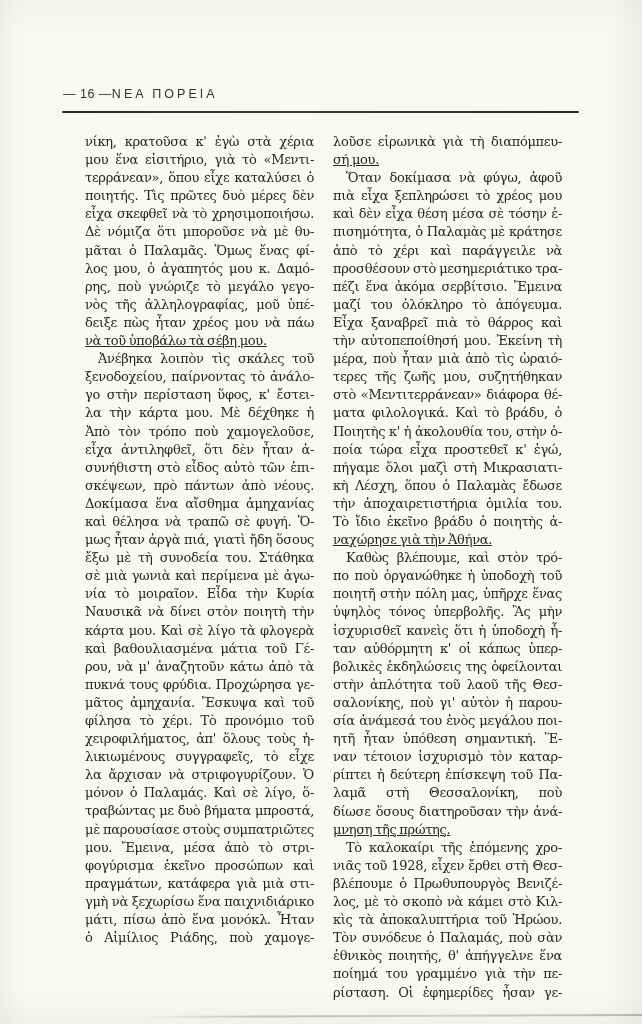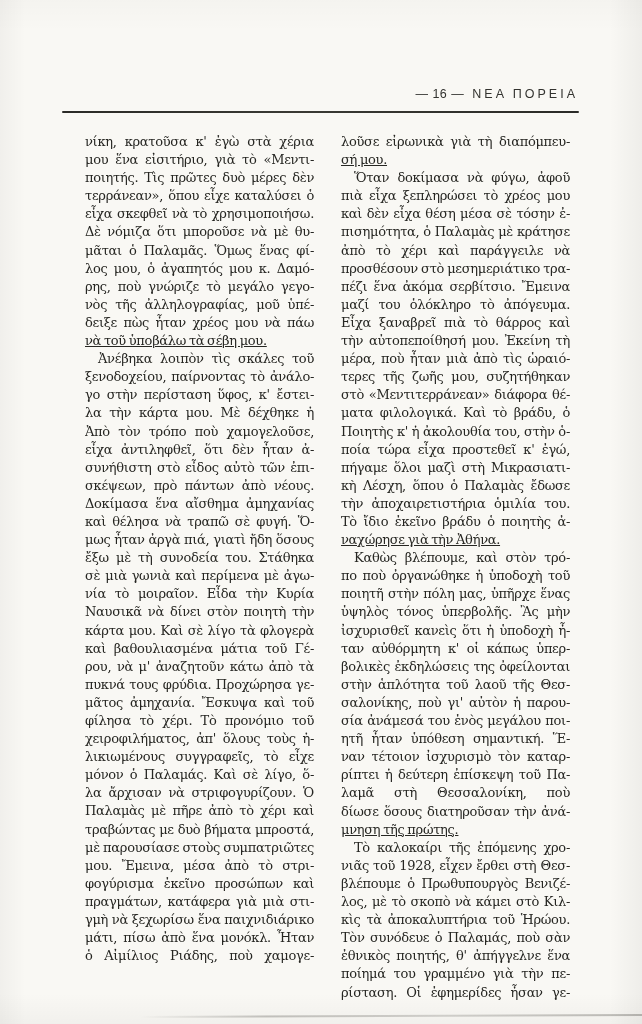--- a/index.html
+++ b/index.html
@@ -13,41 +13,40 @@
       linear-gradient(180deg, rgba(0,0,0,0.02) 0%, rgba(0,0,0,0) 3%, rgba(0,0,0,0) 97%, rgba(0,0,0,0.03) 100%),
       #f9f8f4;
     overflow: hidden;
     font-family: "DejaVu Serif", serif;
     color: #262622;
   }
   .running-head {
     position: absolute;
     top: 87px; left: 63px; right: 64px;
     display: flex;
-    justify-content: flex-end;
+    justify-content: flex-start;
     align-items: baseline;
     font-family: "Liberation Sans", sans-serif;
     font-size: 12.5px;
     color: #33332f;
-    gap: 8px;
   }
   .page-number { letter-spacing: 0.5px; }
   .journal-title { letter-spacing: 3px; }
   .head-rule {
     position: absolute;
     top: 111px; left: 62px; right: 63px;
     height: 2px;
     background: linear-gradient(90deg, #2b2b27 0%, #3a3a34 45%, #2b2b27 100%);
     border-radius: 1px;
   }
   .columns {
     position: absolute;
     top: 133px; left: 85px;
     display: flex;
-    gap: 27px;
+    gap: 19px;
   }
   .col { width: 229px; overflow: hidden; }
   .line {
     font-size: 13px;
     line-height: 18.1px;
     max-height: 18.2px;
     overflow: hidden;
     letter-spacing: -0.3px;
     word-spacing: -1px;
     text-align: justify;
@@ -71,22 +70,22 @@
 <div class="page">
   <div class="running-head">
     <span class="page-number">— 16 —</span>
     <span class="journal-title">ΝΕΑ ΠΟΡΕΙΑ</span>
   </div>
   <div class="head-rule"></div>
   <div class="columns">
     <div class="col">
         <div class="line">νίκη, κρατοῦσα κ' ἐγὼ στὰ χέρια</div>
         <div class="line">μου ἕνα εἰσιτήριο, γιὰ τὸ «Μεντι-</div>
+        <div class="line">τερράνεαν», ὅπου εἶχε καταλύσει ὁ</div>
         <div class="line">ποιητής. Τὶς πρῶτες δυὸ μέρες δὲν</div>
-        <div class="line">τερράνεαν», ὅπου εἶχε καταλύσει ὁ</div>
         <div class="line">εἶχα σκεφθεῖ νὰ τὸ χρησιμοποιήσω.</div>
         <div class="line">Δὲ νόμιζα ὅτι μποροῦσε νὰ μὲ θυ-</div>
         <div class="line">μᾶται ὁ Παλαμᾶς. Ὅμως ἕνας φί-</div>
         <div class="line">λος μου, ὁ ἀγαπητός μου κ. Δαμό-</div>
         <div class="line">ρης, ποὺ γνώριζε τὸ μεγάλο γεγο-</div>
         <div class="line">νὸς τῆς ἀλληλογραφίας, μοῦ ὑπέ-</div>
         <div class="line">δειξε πὼς ἦταν χρέος μου νὰ πάω</div>
         <div class="line end">νὰ τοῦ ὑποβάλω τὰ σέβη μου.</div>
         <div class="line indent">Ἀνέβηκα λοιπὸν τὶς σκάλες τοῦ</div>
         <div class="line">ξενοδοχείου, παίρνοντας τὸ ἀνάλο-</div>
@@ -104,23 +103,22 @@
         <div class="line">νία τὸ μοιραῖον. Εἶδα τὴν Κυρία</div>
         <div class="line">Ναυσικᾶ νὰ δίνει στὸν ποιητὴ τὴν</div>
         <div class="line">κάρτα μου. Καὶ σὲ λίγο τὰ φλογερὰ</div>
         <div class="line">καὶ βαθουλιασμένα μάτια τοῦ Γέ-</div>
         <div class="line">ρου, νὰ μ' ἀναζητοῦν κάτω ἀπὸ τὰ</div>
         <div class="line">πυκνά τους φρύδια. Προχώρησα γε-</div>
         <div class="line">μᾶτος ἀμηχανία. Ἔσκυψα καὶ τοῦ</div>
         <div class="line">φίλησα τὸ χέρι. Τὸ προνόμιο τοῦ</div>
         <div class="line">χειροφιλήματος, ἀπ' ὅλους τοὺς ἡ-</div>
         <div class="line">λικιωμένους συγγραφεῖς, τὸ εἶχε</div>
+        <div class="line">λα ἄρχισαν νὰ στριφογυρίζουν. Ὁ</div>
         <div class="line">μόνον ὁ Παλαμάς. Καὶ σὲ λίγο, ὅ-</div>
-        <div class="line">λα ἄρχισαν νὰ στριφογυρίζουν. Ὁ</div>
-        <div class="line">Παλαμὰς μὲ πῆρε ἀπὸ τὸ χέρι καὶ</div>
         <div class="line">τραβώντας με δυὸ βήματα μπροστά,</div>
         <div class="line">μὲ παρουσίασε στοὺς συμπατριῶτες</div>
         <div class="line">μου. Ἔμεινα, μέσα ἀπὸ τὸ στρι-</div>
         <div class="line">φογύρισμα ἐκεῖνο προσώπων καὶ</div>
         <div class="line">πραγμάτων, κατάφερα γιὰ μιὰ στι-</div>
         <div class="line">γμὴ νὰ ξεχωρίσω ἕνα παιχνιδιάρικο</div>
         <div class="line">μάτι, πίσω ἀπὸ ἕνα μονόκλ. Ἦταν</div>
         <div class="line">ὁ Αἰμίλιος Ριάδης, ποὺ χαμογε-</div>
       </div>
     <div class="col">

